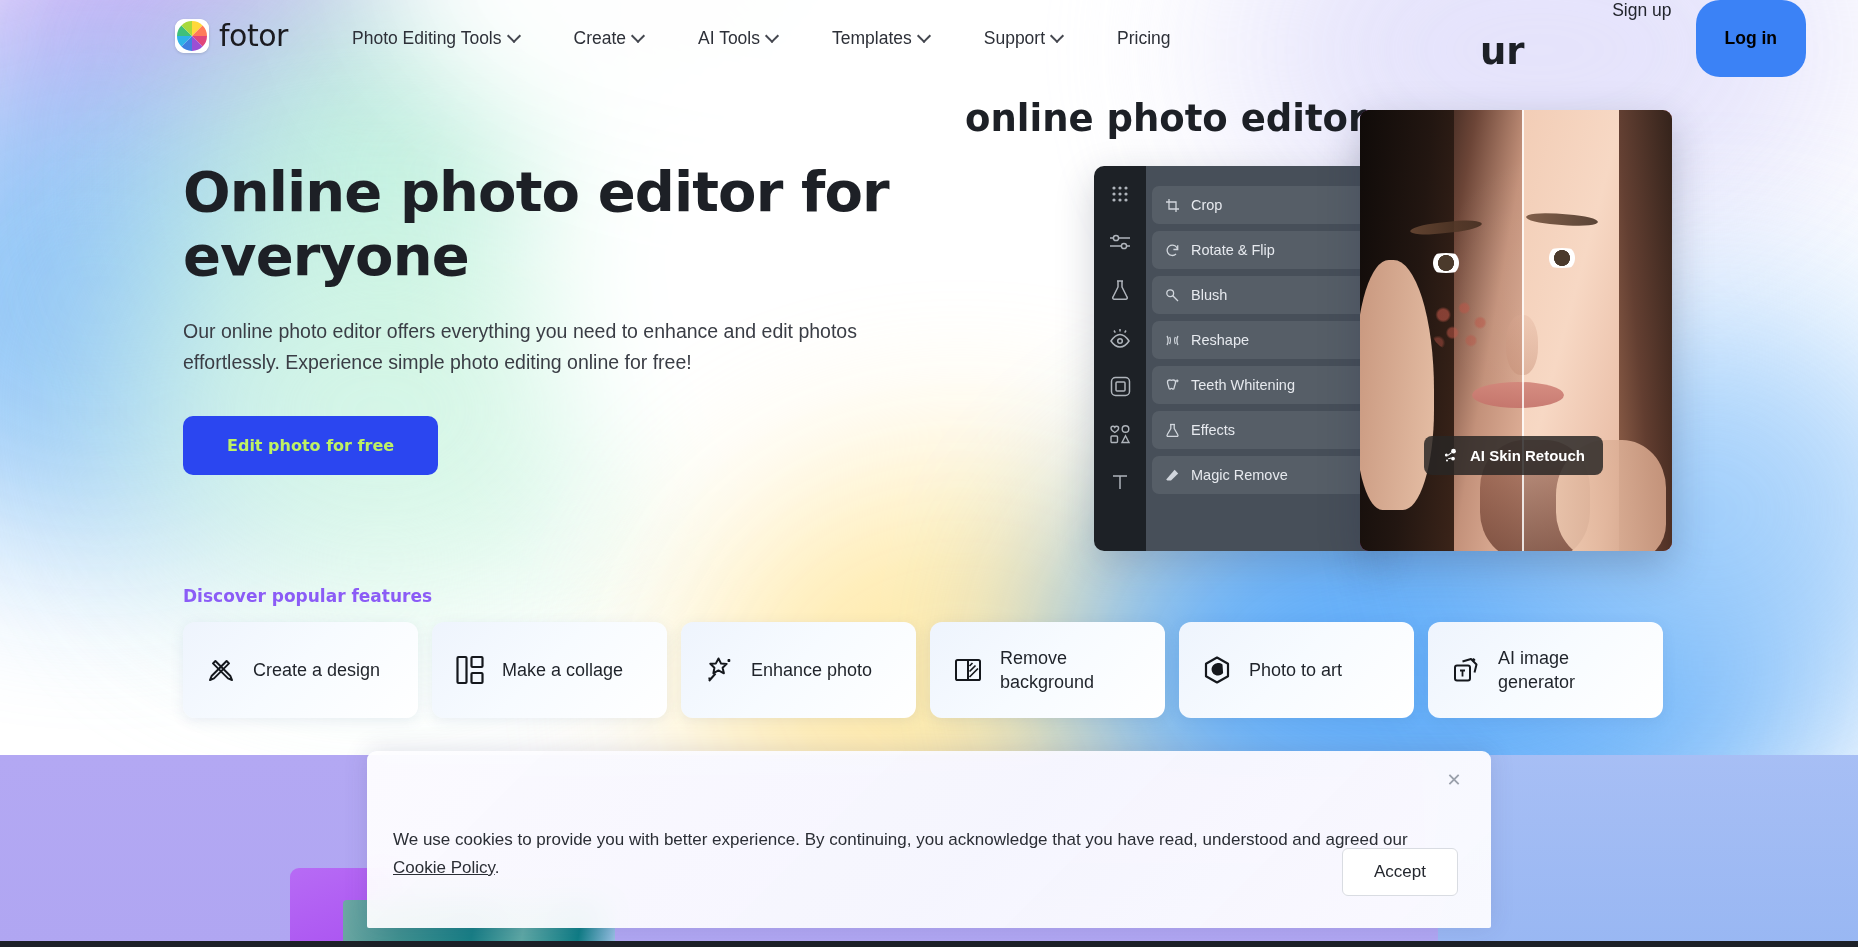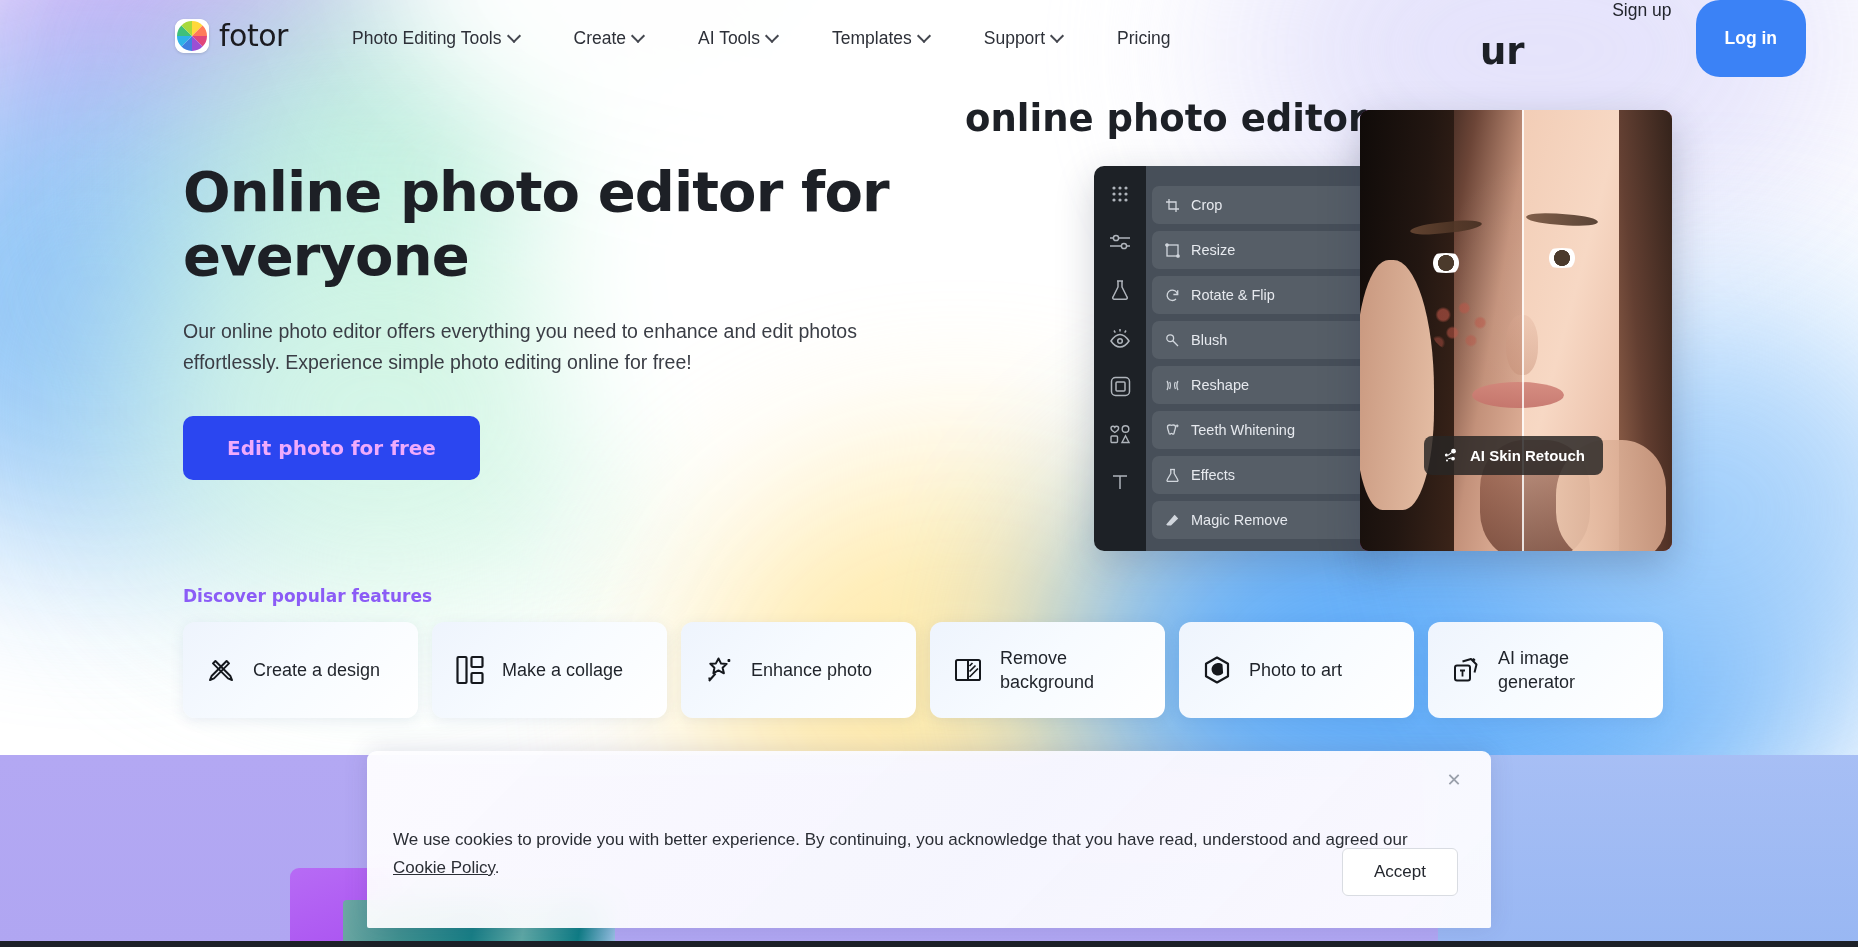--- a/index.html
+++ b/index.html
@@ -35,30 +35,30 @@
                font-family:"DejaVu Sans", sans-serif; }
   .nav { position:absolute; left:325px; top:0; height:77px; display:flex; align-items:center; gap:0; }
   .nav-item { display:flex; align-items:center; gap:7px; padding:0 27px; height:77px;
               font-size:17.5px; color:#2d3038; cursor:pointer; white-space:nowrap; }
   .chev { width:11px; height:11px; display:inline-block; position:relative; top:-2px; }
   .chev:before { content:""; position:absolute; left:0; top:0; width:8px; height:8px;
                  border-right:2px solid #44474f; border-bottom:2px solid #44474f;
                  transform: rotate(45deg); }
   .auth { position:absolute; right:52px; top:0; height:77px; display:flex; gap:24px; }
   .signup { font-size:17.5px; color:#22252c; cursor:pointer; }
-  .login { background:#3b82f6; color:#ffffff; font-size:17.5px; font-weight:600;
+  .login { background:#3b82f6; color:#000000; font-size:17.5px; font-weight:600;
            padding:12px 29px; border-radius:24px; cursor:pointer; border:none; }
 
   
   .hero-left { position:absolute; left:183px; top:160px; width:760px; z-index:20; }
   .h1 { font-size:56px; line-height:1.14; font-weight:700; color:#1d2026; letter-spacing:-.9px;
         font-family:"DejaVu Sans", sans-serif; }
   .sub { margin-top:28px; font-size:19.5px; line-height:1.6; color:#3a3d45; max-width:760px; }
-  .cta { margin-top:38px; display:inline-block; background:#2b46f0; color:#f0abfc;
-         font-size:20px; font-weight:700; padding:20px 44px; border-radius:10px; cursor:pointer;
+  .cta { margin-top:38px; display:inline-block; background:#2b46f0; color:#bef264;
+         font-size:16px; font-weight:700; padding:20px 44px; border-radius:10px; cursor:pointer;
          border:none; font-family:"DejaVu Sans", sans-serif; }
 
   
   .mock { position:absolute; left:1094px; top:166px; width:293px; height:385px; z-index:15;
           border-radius:10px; overflow:hidden; display:flex;
           box-shadow:0 12px 38px rgba(30,40,70,.22); }
   .mock-rail { width:52px; background:#1d2126; display:flex; flex-direction:column;
                align-items:center; padding-top:15px; gap:22px; }
   .rail-ic { width:26px; height:26px; opacity:.82; display:flex; align-items:center; justify-content:center; }
   .mock-list { flex:1; background:#474f59; padding:20px 6px 0 6px; display:flex; flex-direction:column; gap:7px; }
@@ -310,28 +310,20 @@
     <div class="mock-list">
       <div class="mock-row">
         <svg width="15" height="15" viewBox="0 0 15 15" fill="none" stroke="#dfe4ea" stroke-width="1.3">
           <path d="M4 1v10h10"></path>
             <path d="M1 4h10v10"></path>
         </svg>
         <span>Crop</span>
       </div>
       <div class="mock-row">
         <svg width="15" height="15" viewBox="0 0 15 15" fill="none" stroke="#dfe4ea" stroke-width="1.3">
-          <rect x="2" y="2" width="11" height="11"></rect>
-            <circle cx="2" cy="2" r="1.2" fill="#dfe4ea"></circle>
-            <circle cx="13" cy="13" r="1.2" fill="#dfe4ea"></circle>
-        </svg>
-        <span>Resize</span>
-      </div>
-      <div class="mock-row">
-        <svg width="15" height="15" viewBox="0 0 15 15" fill="none" stroke="#dfe4ea" stroke-width="1.3">
           <path d="M12.5 6.5A5.2 5.2 0 1 0 11 11"></path>
             <path d="M12.7 2.2v4.3H8.4"></path>
         </svg>
         <span>Rotate &amp; Flip</span>
       </div>
       <div class="mock-row">
         <svg width="15" height="15" viewBox="0 0 15 15" fill="none" stroke="#dfe4ea" stroke-width="1.3">
           <circle cx="5.2" cy="5.2" r="3.4"></circle>
             <path d="M7.8 7.8 13 13"></path>
         </svg>

